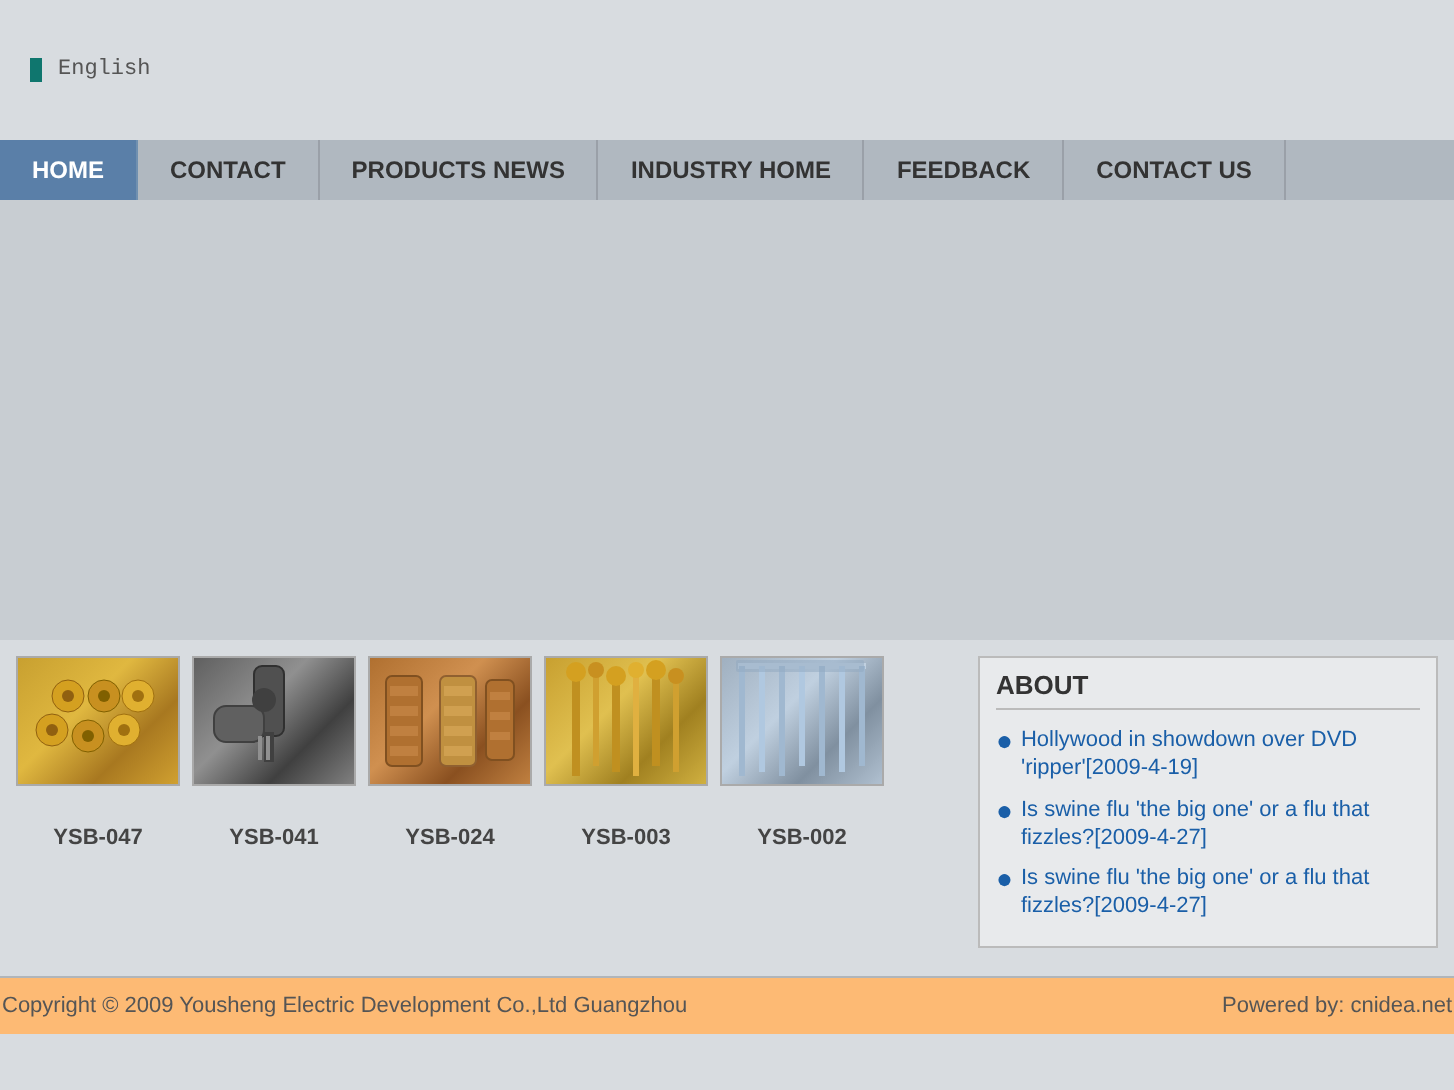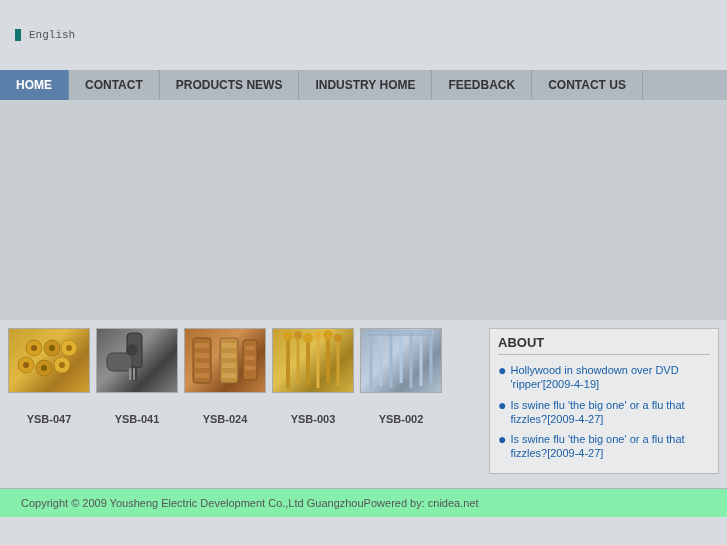--- a/index.html
+++ b/index.html
@@ -160,23 +160,24 @@
       font-size: 14px;
       line-height: 1;
       flex-shrink: 0;
     }
     .news-text {
       color: #1a5fa8;
     }
 
     
     #footer {
-      background: #86efac;
-      padding: 8px 21px;
-      display: flex;
+      background: #fdba74;
+      padding: 8px 1px;
+      display: flex;
+      justify-content: space-between;
       align-items: center;
       margin-top: 10px;
       border-top: 1px solid #b0b5ba;
     }
     #footer-left {
       font-size: 11px;
       color: #555;
     }
     #footer-right {
       font-size: 11px;

